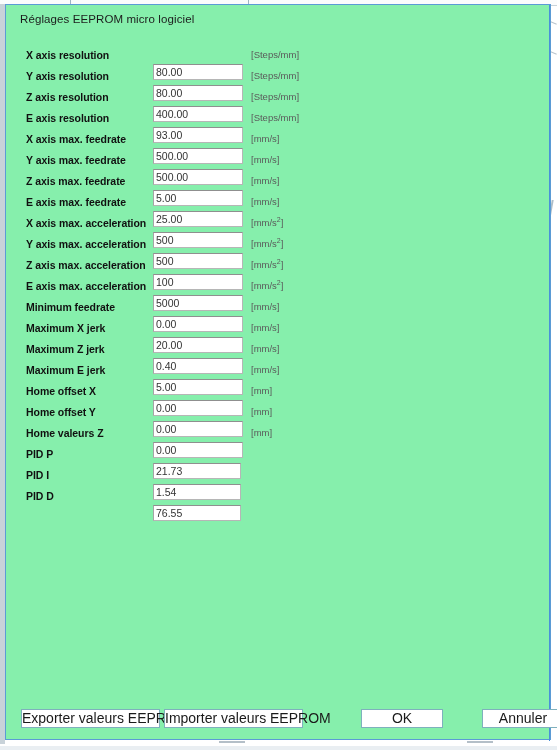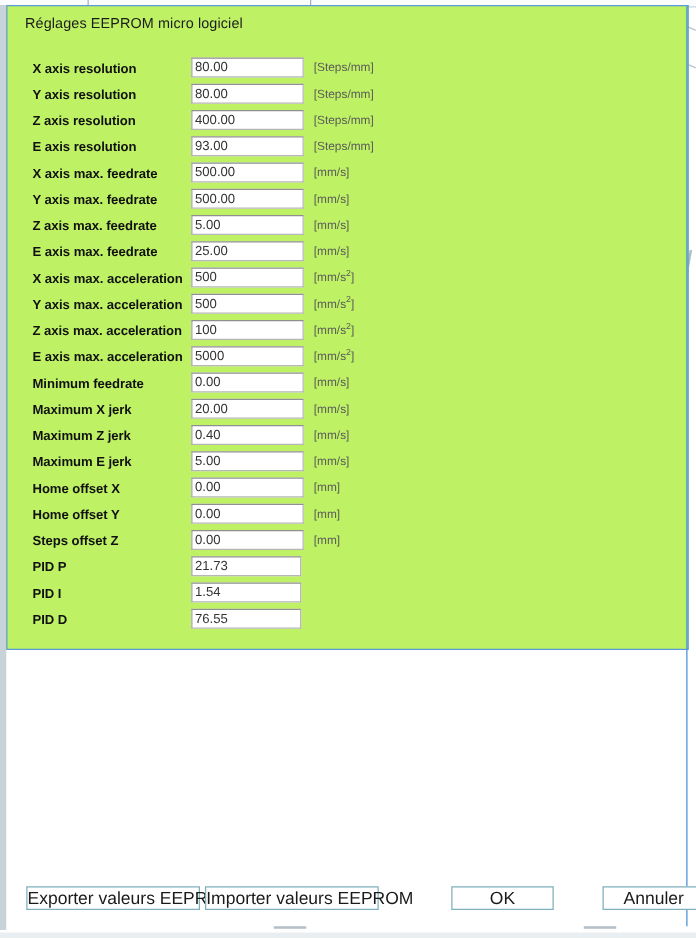--- a/index.html
+++ b/index.html
@@ -68,22 +68,22 @@
     position: absolute; left: 0; top: 4px;
     width: 5px; height: 740px; background: #c8d2d9;
   }
 
   
   .dialog {
     position: absolute;
     left: 5px;
     top: 4px;
     width: 546px;
-    height: 516px;
-    background: #bef264;
+    height: 736px;
+    background: #86efac;
     border: 1px solid #5b9bd5;
     box-sizing: border-box;
   }
   .dialog-right-accent {
     position: absolute;
     right: 0; top: 0;
     width: 1px; height: 736px;
     background: #4a90d9;
   }
 
@@ -114,21 +114,21 @@
     top: 3px;
     font-size: 10.5px;
     font-weight: bold;
     color: #111111;
     white-space: nowrap;
     letter-spacing: -0.05px;
   }
   .row .field {
     position: absolute;
     left: 147px;
-    top: 0px;
+    top: 18px;
     width: 90px;
     height: 16px;
     box-sizing: border-box;
     border: 1px solid #b6b6b6;
     border-top: 1px solid #8f8f8f;
     border-left: 1px solid #a5a5a5;
     background: #ffffff;
     font-family: "Liberation Sans", sans-serif;
     font-size: 10.5px;
     color: #333333;
@@ -286,21 +286,21 @@
         <div class="lbl">Home offset X</div>
         <input type="text" class="field" value="0.00" style="">
         <div class="unit">[mm]</div>
       </div>
       <div class="row">
         <div class="lbl">Home offset Y</div>
         <input type="text" class="field" value="0.00" style="">
         <div class="unit">[mm]</div>
       </div>
       <div class="row">
-        <div class="lbl">Steps offset Z</div>
+        <div class="lbl">Home valeurs Z</div>
         <input type="text" class="field" value="0.00" style="">
         <div class="unit">[mm]</div>
       </div>
       <div class="row wide-field">
         <div class="lbl">PID P</div>
         <input type="text" class="field" value="21.73" style="">
         <div class="unit"></div>
       </div>
       <div class="row wide-field">
         <div class="lbl">PID I</div>

